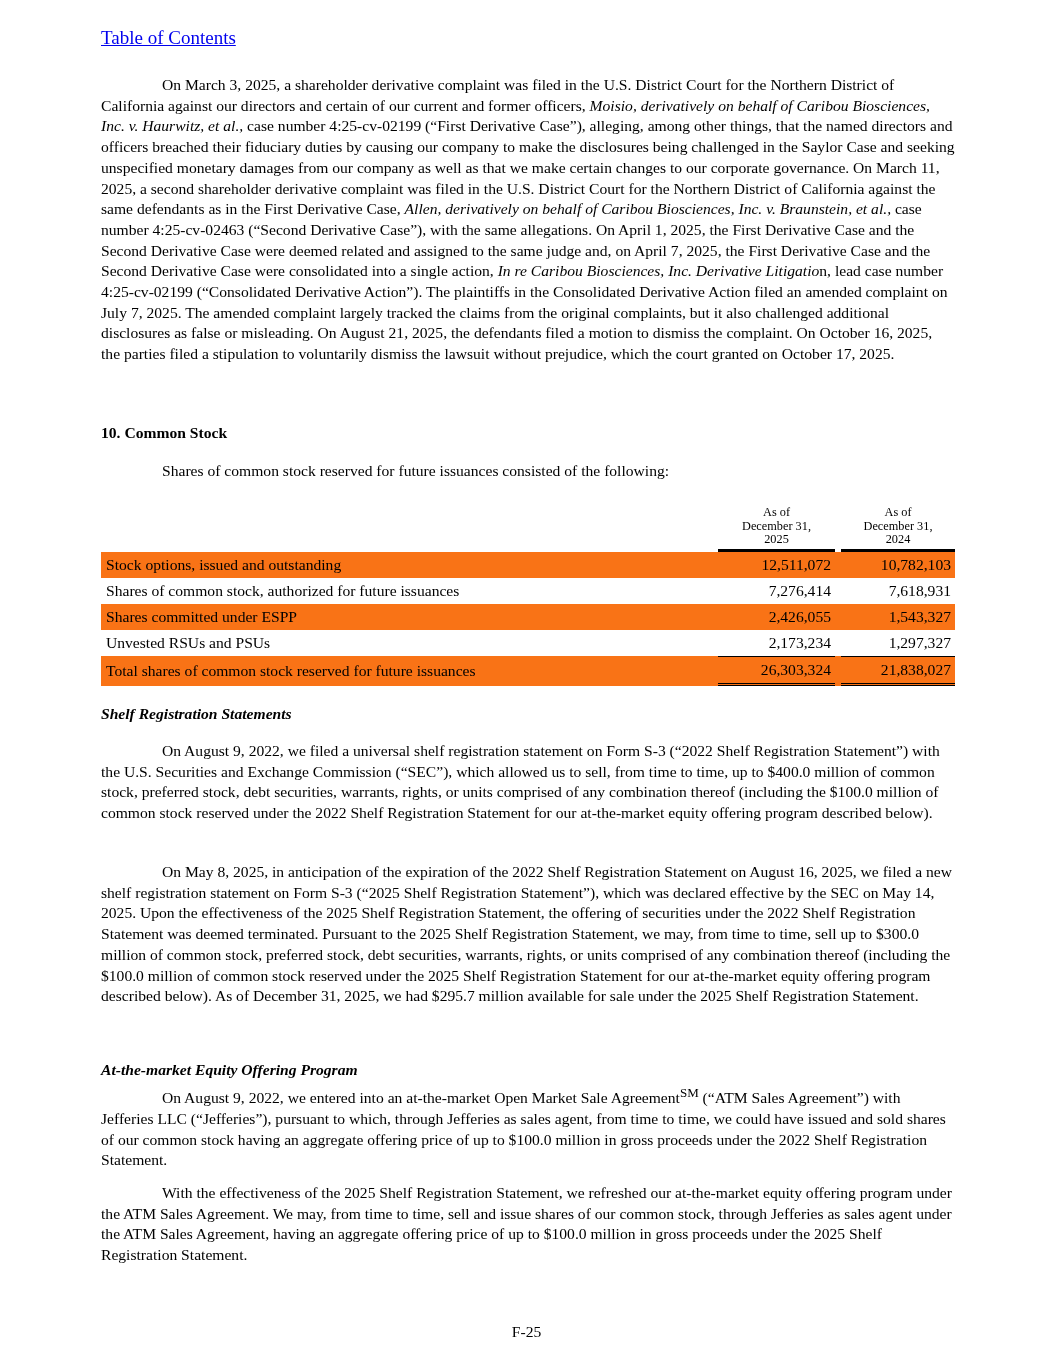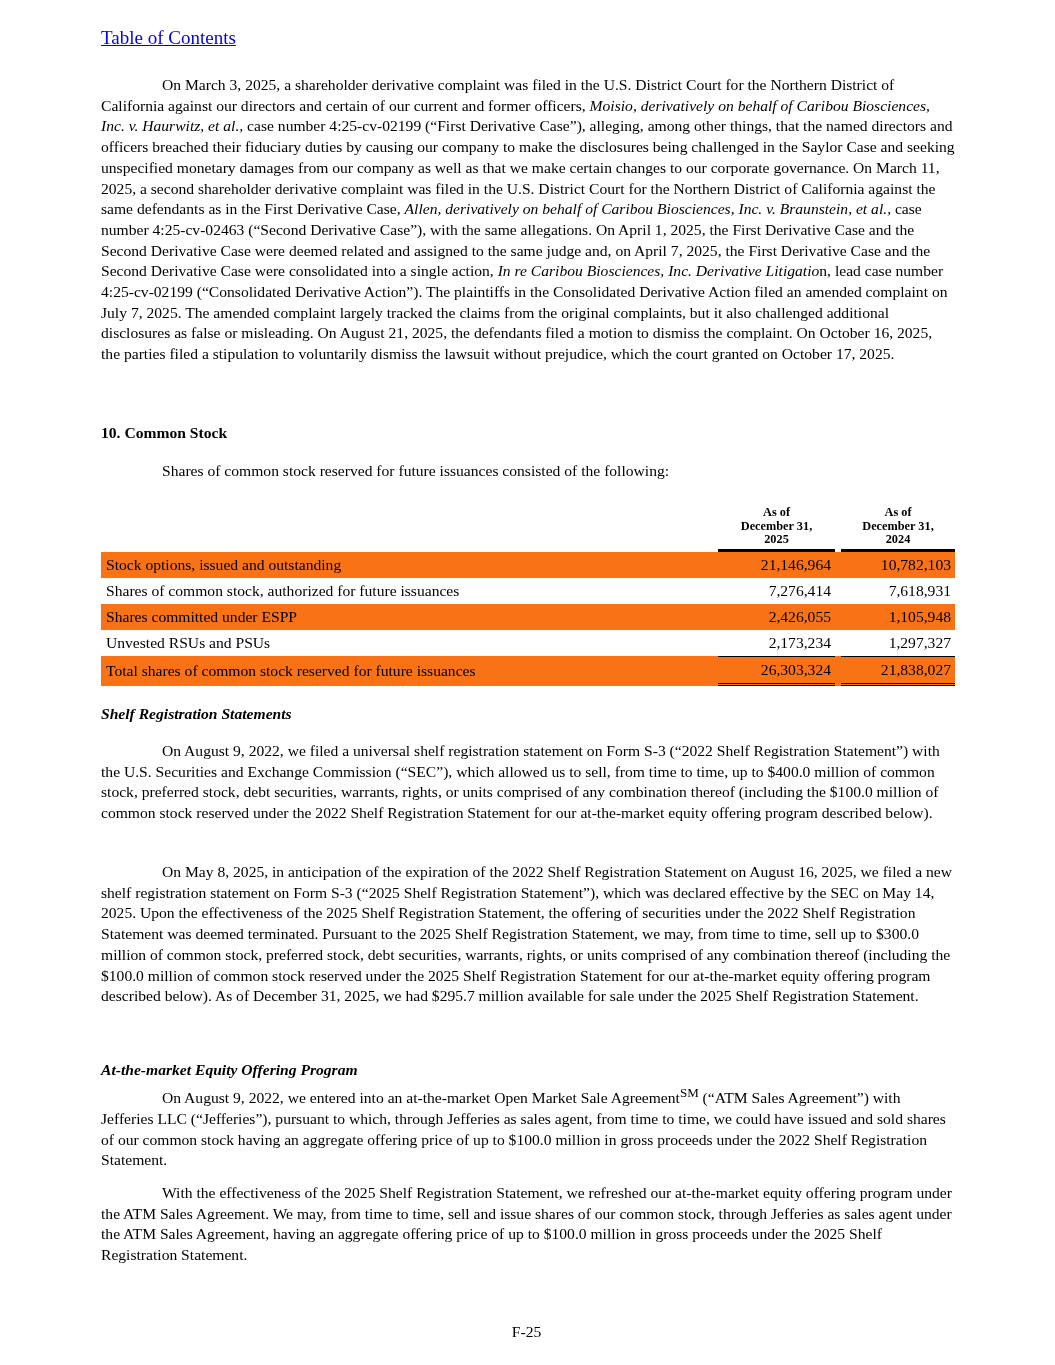--- a/index.html
+++ b/index.html
@@ -6,21 +6,21 @@
   body {
     width: 1055px; height: 1365px; position: relative; overflow: hidden;
     font-family: "Liberation Serif", serif; color: #000; font-size: 15.6px;
   }
   .page { position: absolute; left: 101px; top: 0; width: 854px; }
   .toc { position: absolute; left: 101px; top: 28px; color: #0000ee; text-decoration: underline; font-size: 19px; line-height: 20px; }
   p.para { margin: 0; line-height: 20.7px; text-indent: 61px; text-align: left; }
   .section-title { font-weight: bold; line-height: 20px; margin: 0; text-align: center; }
   .sub-title { font-weight: bold; font-style: italic; line-height: 20px; margin: 0; }
   table.stock { border-collapse: separate; border-spacing: 0; width: 854px; font-size: 15.6px; }
-  table.stock th { font-size: 12.3px; font-weight: bold; line-height: 13.5px; text-align: center; vertical-align: bottom; padding: 0 0 2px 0; }
+  table.stock th { font-size: 12.3px; font-weight: normal; line-height: 13.5px; text-align: center; vertical-align: bottom; padding: 0 0 2px 0; }
   table.stock td { height: 26px; line-height: 26px; padding: 0; }
   td.label { padding-left: 5px !important; }
   td.num { text-align: right; padding-right: 4px !important; }
   tr.shade td { background: #f97316; }
   .hdr-rule { border-bottom: 3px solid #000; }
   .sub-rule { border-top: 1.5px solid #000; }
   .dbl-rule { border-bottom: 3px double #000; }
   td.gap, th.gap { width: 6px; }
   .footer { position: absolute; top: 1322px; left: 0; width: 1053px; text-align: center; line-height: 20px; }
   sup { font-size: 13px; }
@@ -51,35 +51,35 @@
         <th class="hdr-rule" style="width:114px;">
           <div>As of</div>
           <div>December 31,</div>
           <div>2024</div>
         </th>
       </tr>
     </thead>
     <tbody>
       <tr class="shade">
         <td class="label">Stock options, issued and outstanding</td>
-        <td class="num">21,146,964</td>
+        <td class="num">12,511,072</td>
         <td class="gap"></td>
         <td class="num">10,782,103</td>
       </tr>
       <tr>
         <td class="label">Shares of common stock, authorized for future issuances</td>
         <td class="num">7,276,414</td>
         <td class="gap"></td>
         <td class="num">7,618,931</td>
       </tr>
       <tr class="shade">
         <td class="label">Shares committed under ESPP</td>
         <td class="num">2,426,055</td>
         <td class="gap"></td>
-        <td class="num">1,105,948</td>
+        <td class="num">1,543,327</td>
       </tr>
       <tr>
         <td class="label">Unvested RSUs and PSUs</td>
         <td class="num">2,173,234</td>
         <td class="gap"></td>
         <td class="num">1,297,327</td>
       </tr>
       <tr class="shade">
         <td class="label">Total shares of common stock reserved for future issuances</td>
         <td class="num sub-rule dbl-rule">26,303,324</td>

